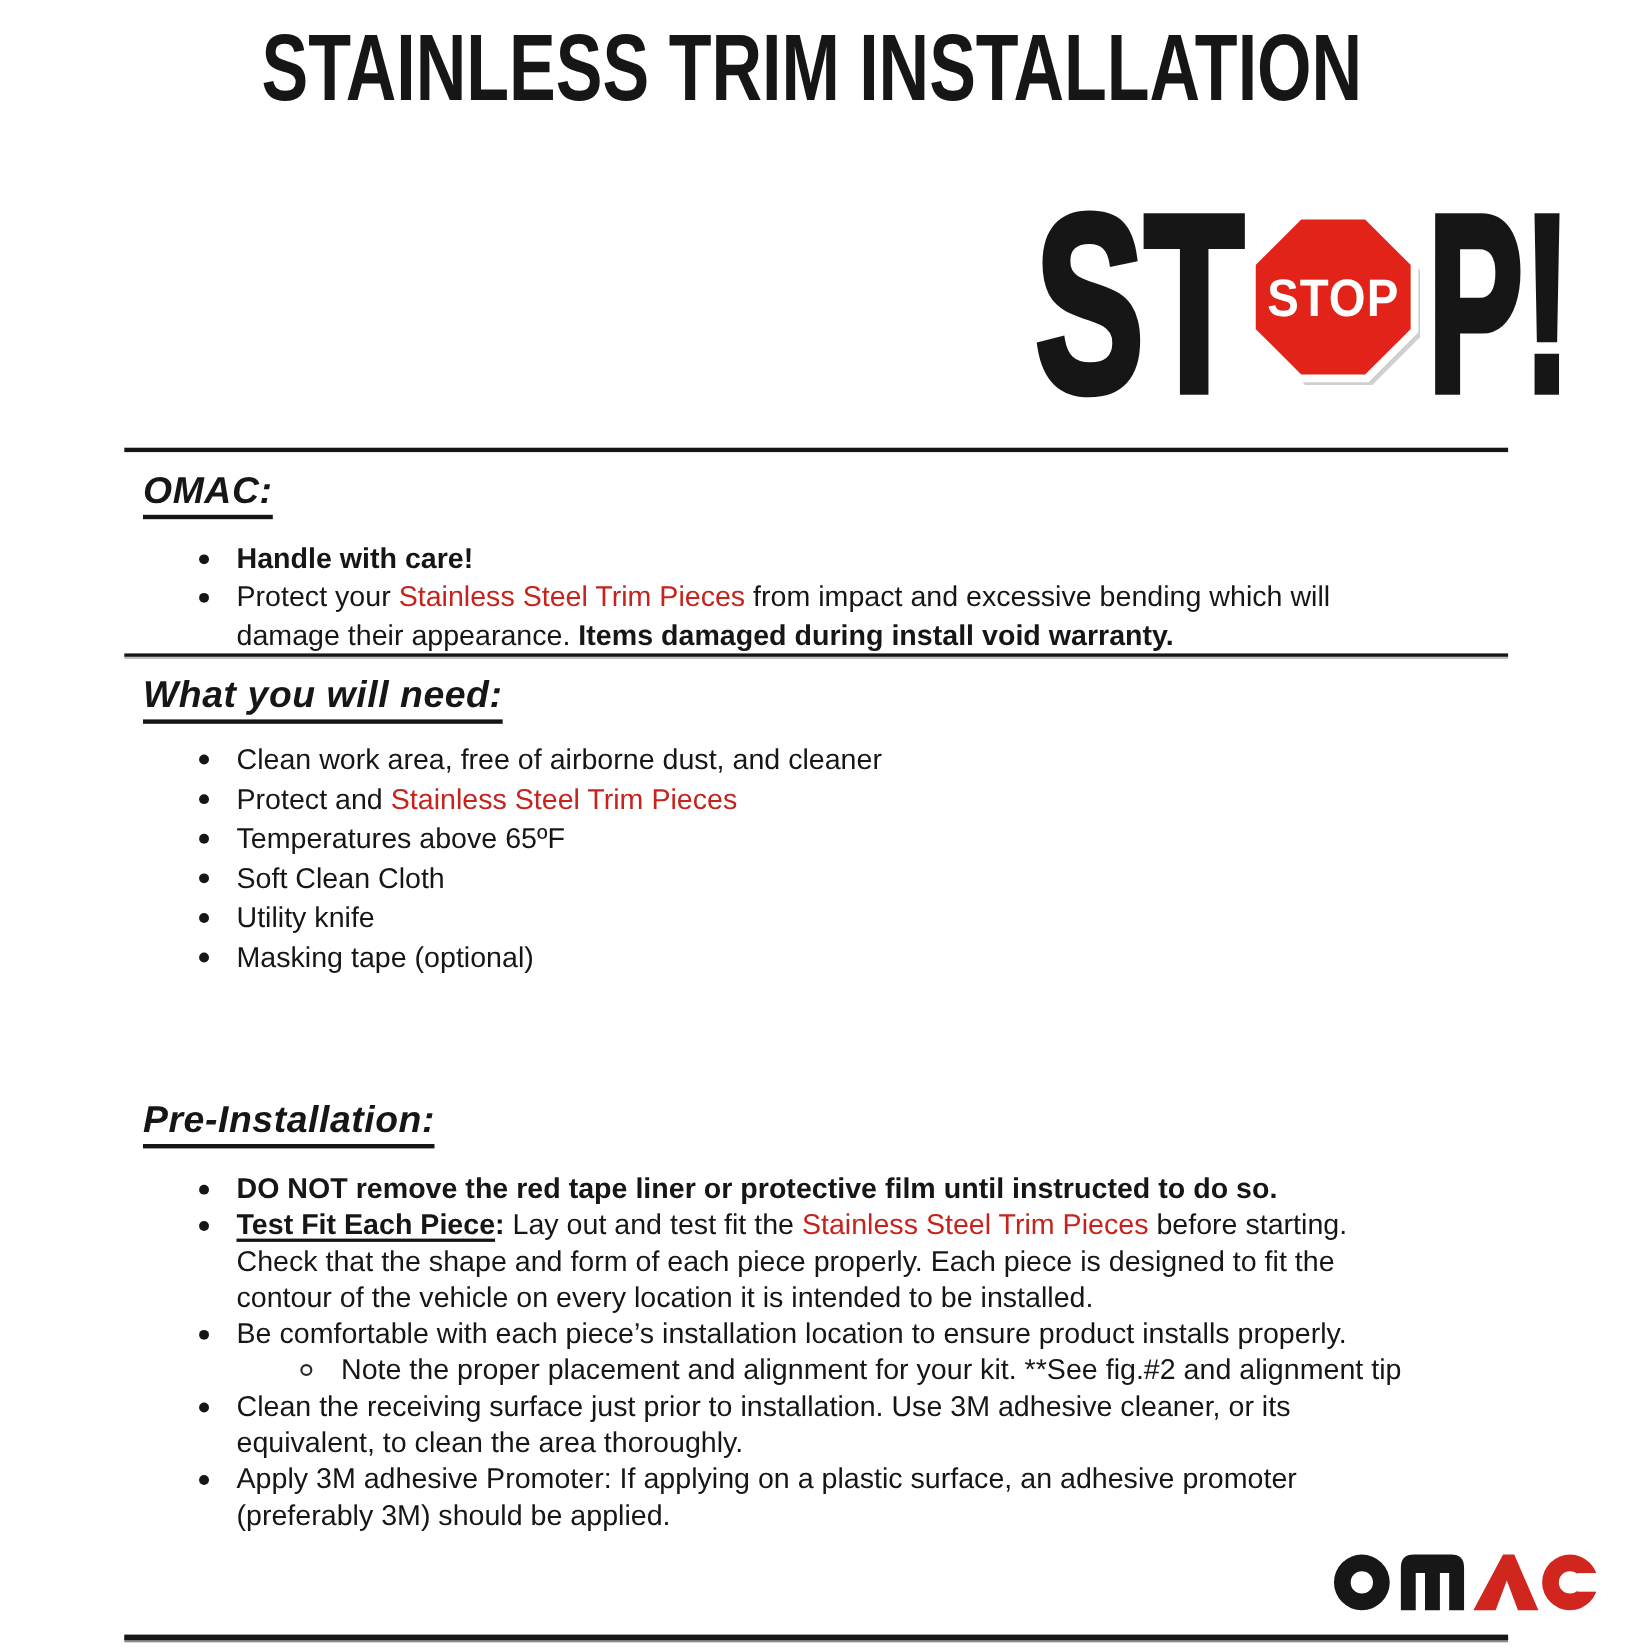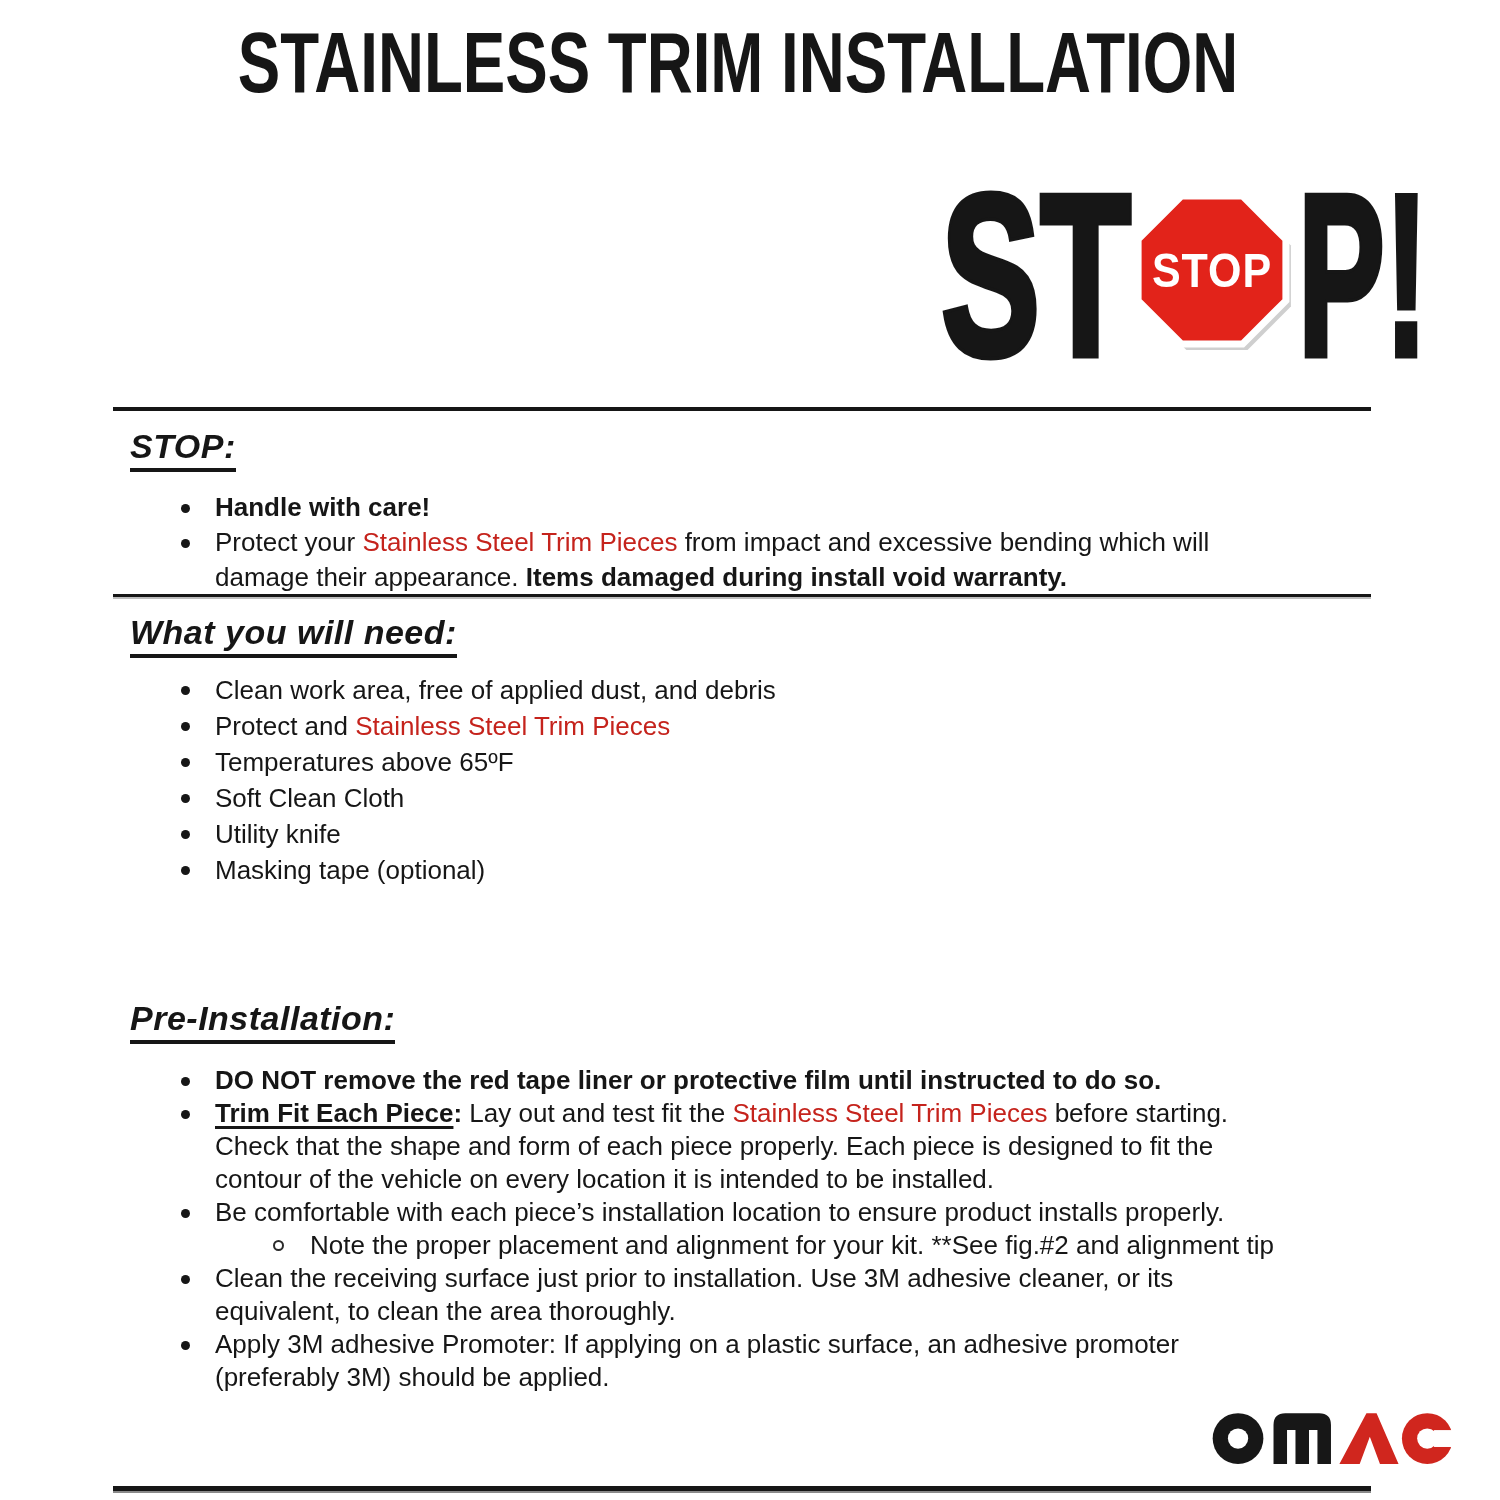--- a/index.html
+++ b/index.html
@@ -101,21 +101,21 @@
         <polygon points="270.4,32.1 331.6,32.1 374.9,75.4 374.9,136.6 331.6,179.9 270.4,179.9 227.1,136.6 227.1,75.4" fill="#cfcfcf"></polygon>
         <polygon points="265.4,26.1 326.6,26.1 369.9,69.4 369.9,130.6 326.6,173.9 265.4,173.9 222.1,130.6 222.1,69.4" fill="#e2231a" stroke="#ffffff" stroke-width="7"></polygon>
         <text class="signtxt" x="296" y="117" text-anchor="middle" font-size="48" textLength="120" lengthAdjust="spacingAndGlyphs">STOP</text>
       </g>
       <text class="bigtxt" x="382" y="185" font-size="230" textLength="130" lengthAdjust="spacingAndGlyphs">P!</text>
     </svg>
   </div>
 
   <div class="rule rule1"></div>
 
-  <h2 class="sect note-h"><span class="sect-inner">STOP:</span></h2>
+  <h2 class="sect note-h"><span class="sect-inner">OMAC:</span></h2>
 
   <div class="list note-list">
     <div class="li">
       <span class="dot"></span>
       <span class="txt b">Handle with care!</span>
     </div>
     <div class="li">
       <span class="dot"></span>
       <span class="txt">
         <span class="ln"><span>Protect your </span><span class="red">Stainless Steel Trim Pieces</span><span> from impact and excessive bending which will</span></span>
@@ -124,21 +124,21 @@
     </div>
   </div>
 
   <div class="rule rule2"></div>
 
   <h2 class="sect need-h"><span class="sect-inner">What you will need:</span></h2>
 
   <div class="list need-list">
     <div class="li">
       <span class="dot"></span>
-      <span class="txt">Clean work area, free of applied dust, and debris</span>
+      <span class="txt">Clean work area, free of airborne dust, and cleaner</span>
     </div>
     <div class="li">
       <span class="dot"></span>
       <span class="txt"><span>Protect and </span><span class="red">Stainless Steel Trim Pieces</span></span>
     </div>
     <div class="li">
       <span class="dot"></span>
       <span class="txt">Temperatures above 65ºF</span>
     </div>
     <div class="li">
@@ -158,21 +158,21 @@
   <h2 class="sect pre-h"><span class="sect-inner">Pre-Installation:</span></h2>
 
   <div class="list pre-list">
     <div class="li">
       <span class="dot"></span>
       <span class="txt b">DO NOT remove the red tape liner or protective film until instructed to do so.</span>
     </div>
     <div class="li">
       <span class="dot"></span>
       <span class="txt">
-        <span class="ln"><span class="bu">Trim Fit Each Piece</span><span class="b">: </span><span>Lay out and test fit the </span><span class="red">Stainless Steel Trim Pieces</span><span> before starting.</span></span>
+        <span class="ln"><span class="bu">Test Fit Each Piece</span><span class="b">: </span><span>Lay out and test fit the </span><span class="red">Stainless Steel Trim Pieces</span><span> before starting.</span></span>
         <span class="ln">Check that the shape and form of each piece properly. Each piece is designed to fit the</span>
         <span class="ln">contour of the vehicle on every location it is intended to be installed.</span>
       </span>
     </div>
     <div class="li">
       <span class="dot"></span>
       <span class="txt">Be comfortable with each piece’s installation location to ensure product installs properly.</span>
     </div>
     <div class="li li-sub">
       <span class="circ"></span>

